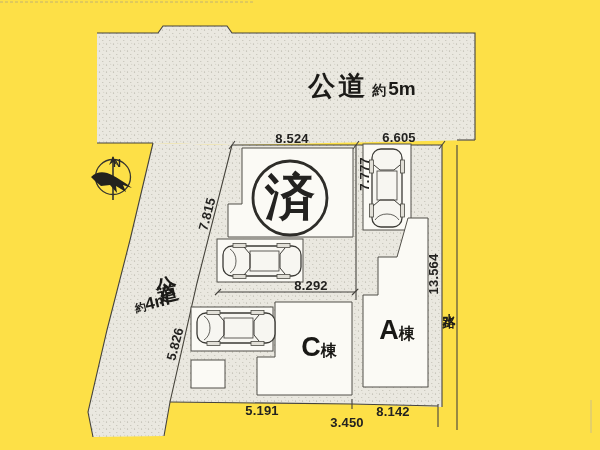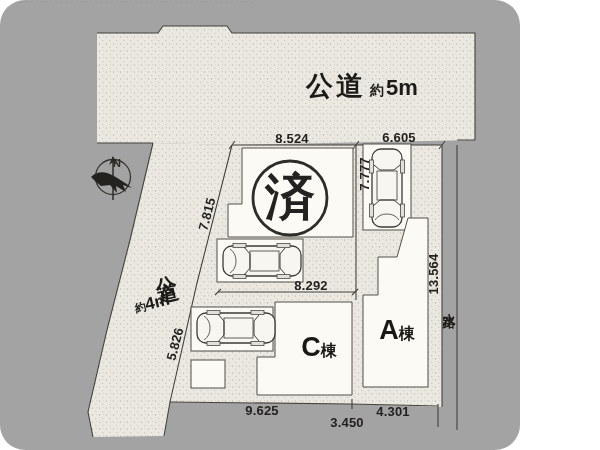--- a/index.html
+++ b/index.html
@@ -1,34 +1,33 @@
 <!DOCTYPE html>
 <html><head>
 <meta charset="utf-8">
 <style>
   html,body{margin:0;padding:0;background:#ffffff;}
   #stage{
-    position:relative;width:520px;height:450px;overflow:hidden;
-    background:#a3a3a3;
+    position:relative;width:600px;height:450px;overflow:hidden;
+    background:#fde047;
     font-family:"Liberation Sans",sans-serif;
-    border-radius:25px;
   }
   #planSvg{position:absolute;left:0;top:0;}
   .lbl{
     position:absolute;transform:translate(-50%,-50%);
     white-space:nowrap;color:#1f1e1a;line-height:1;
   }
   .num{font-weight:700;font-size:13px;letter-spacing:.2px;color:#232220;}
   .rot90{transform:translate(-50%,-50%) rotate(-90deg);}
   .rot75{transform:translate(-50%,-50%) rotate(-75deg);}
   .rot13{transform:translate(-50%,-50%) rotate(-13deg);}
   .road-top{display:flex;align-items:baseline;gap:2px;font-weight:600;color:#1c1b18;}
   .road-top .big{font-size:27px;letter-spacing:3px;}
   .road-top .small{font-size:14px;margin-left:2px;}
-  .road-top .mid{font-size:22px;}
+  .road-top .mid{font-size:19px;}
   .vtext{writing-mode:vertical-rl;text-orientation:upright;font-weight:600;color:#1c1b18;}
   .road-left-name{font-size:21px;letter-spacing:7px;}
   .waterway{font-size:13px;letter-spacing:3px;}
   .road-left-width{display:flex;align-items:baseline;font-weight:600;color:#1c1b18;}
   .road-left-width .small{font-size:11px;}
   .road-left-width .mid{font-size:17px;}
   .bldg{display:flex;align-items:baseline;font-weight:600;color:#191815;}
   .bldg .letter{font-size:27px;}
   .bldg .suffix{font-size:16px;}
   .sold{font-size:50px;font-weight:600;color:#232220;}
@@ -140,17 +139,17 @@
     <span class="suffix">棟</span>
   </div>
 
   <div class="lbl num" style="left:292px;top:138px">8.524</div>
   <div class="lbl num" style="left:399px;top:137px">6.605</div>
   <div class="lbl num rot90" style="left:364px;top:174px">7.777</div>
   <div class="lbl num rot75" style="left:207px;top:214px">7.815</div>
   <div class="lbl num rot75" style="left:175px;top:344px">5.826</div>
   <div class="lbl num" style="left:311px;top:285px">8.292</div>
   <div class="lbl num rot90" style="left:433px;top:274px">13.564</div>
-  <div class="lbl num" style="left:262px;top:410px">9.625</div>
+  <div class="lbl num" style="left:262px;top:410px">5.191</div>
   <div class="lbl num" style="left:347px;top:422px">3.450</div>
-  <div class="lbl num" style="left:393px;top:411px">4.301</div>
+  <div class="lbl num" style="left:393px;top:411px">8.142</div>
 
 </div>
 
 </body></html>

